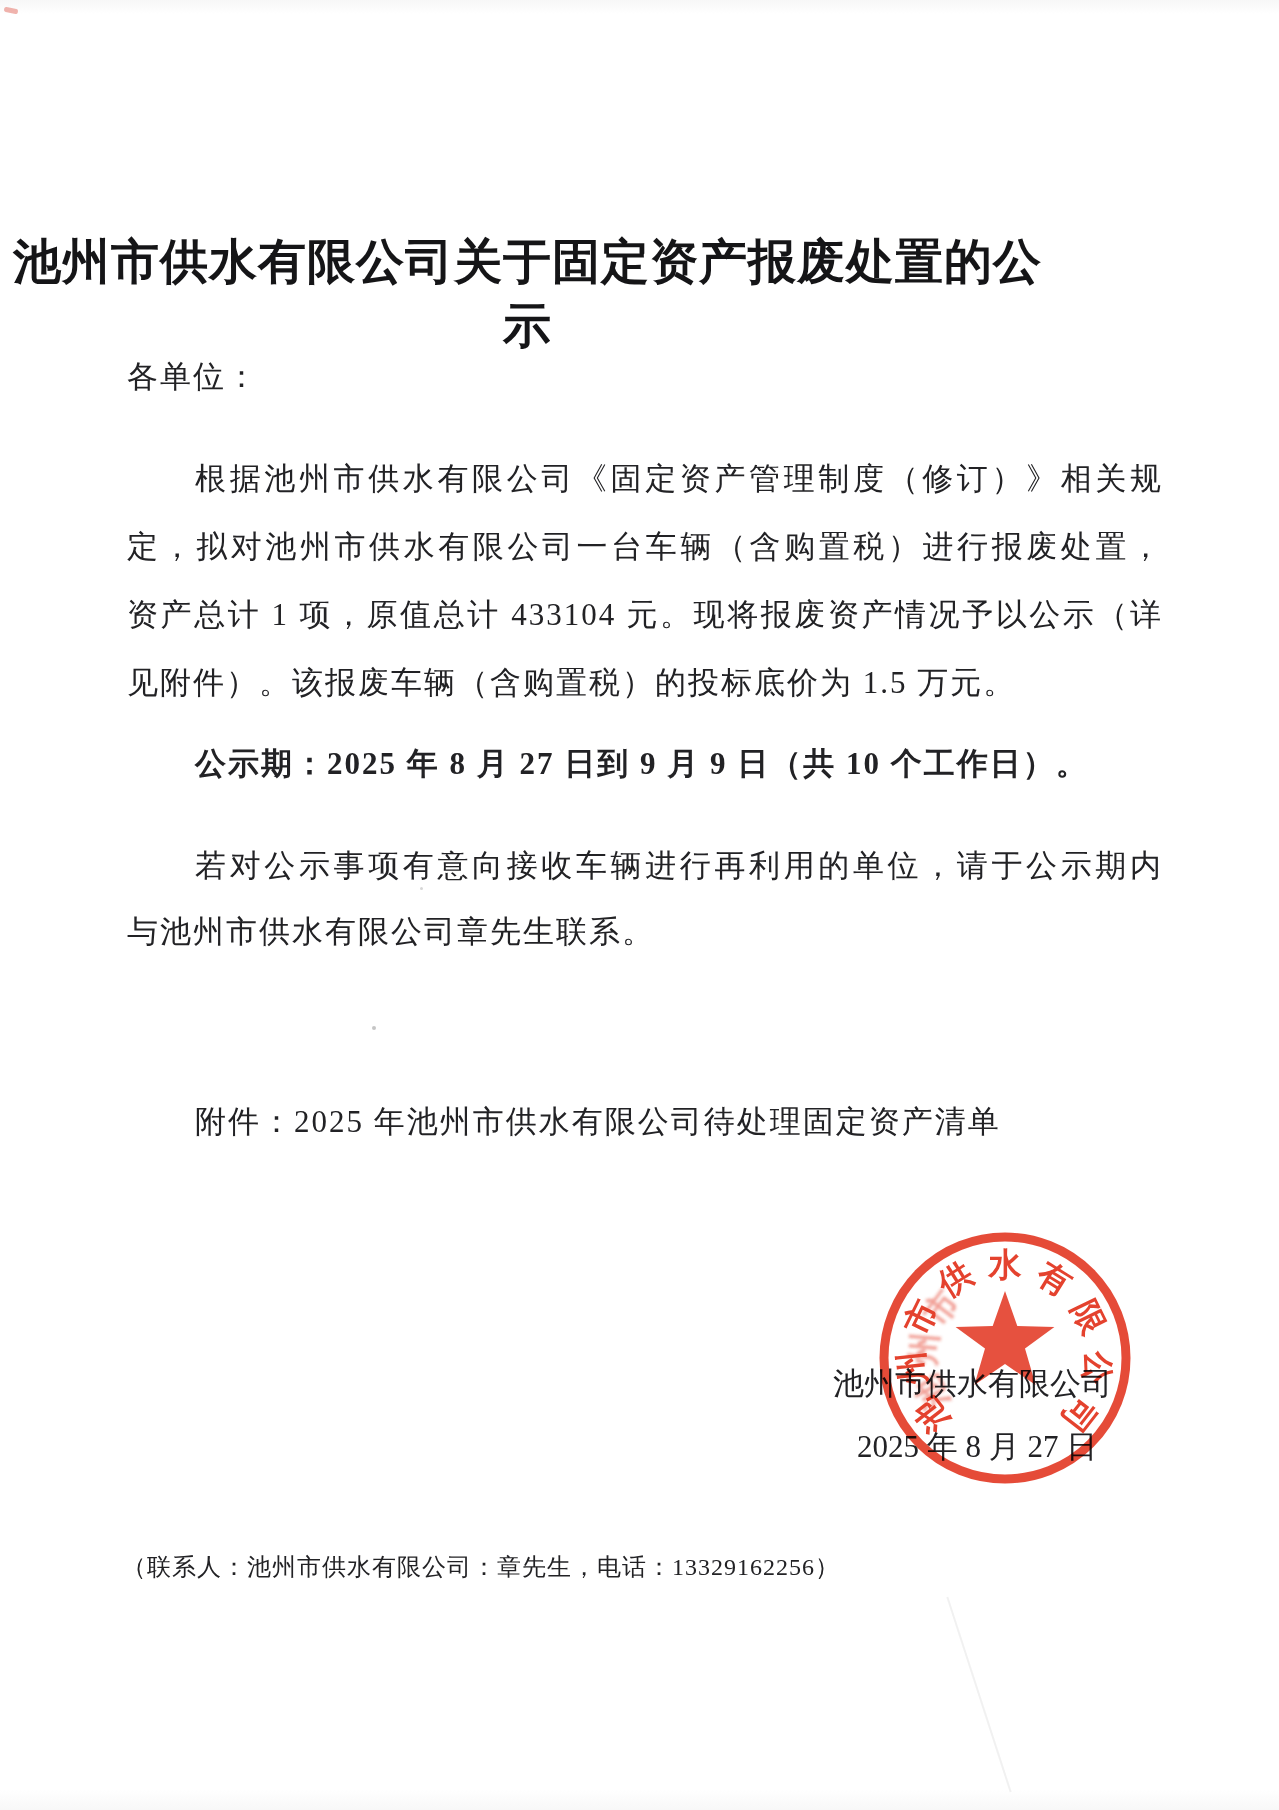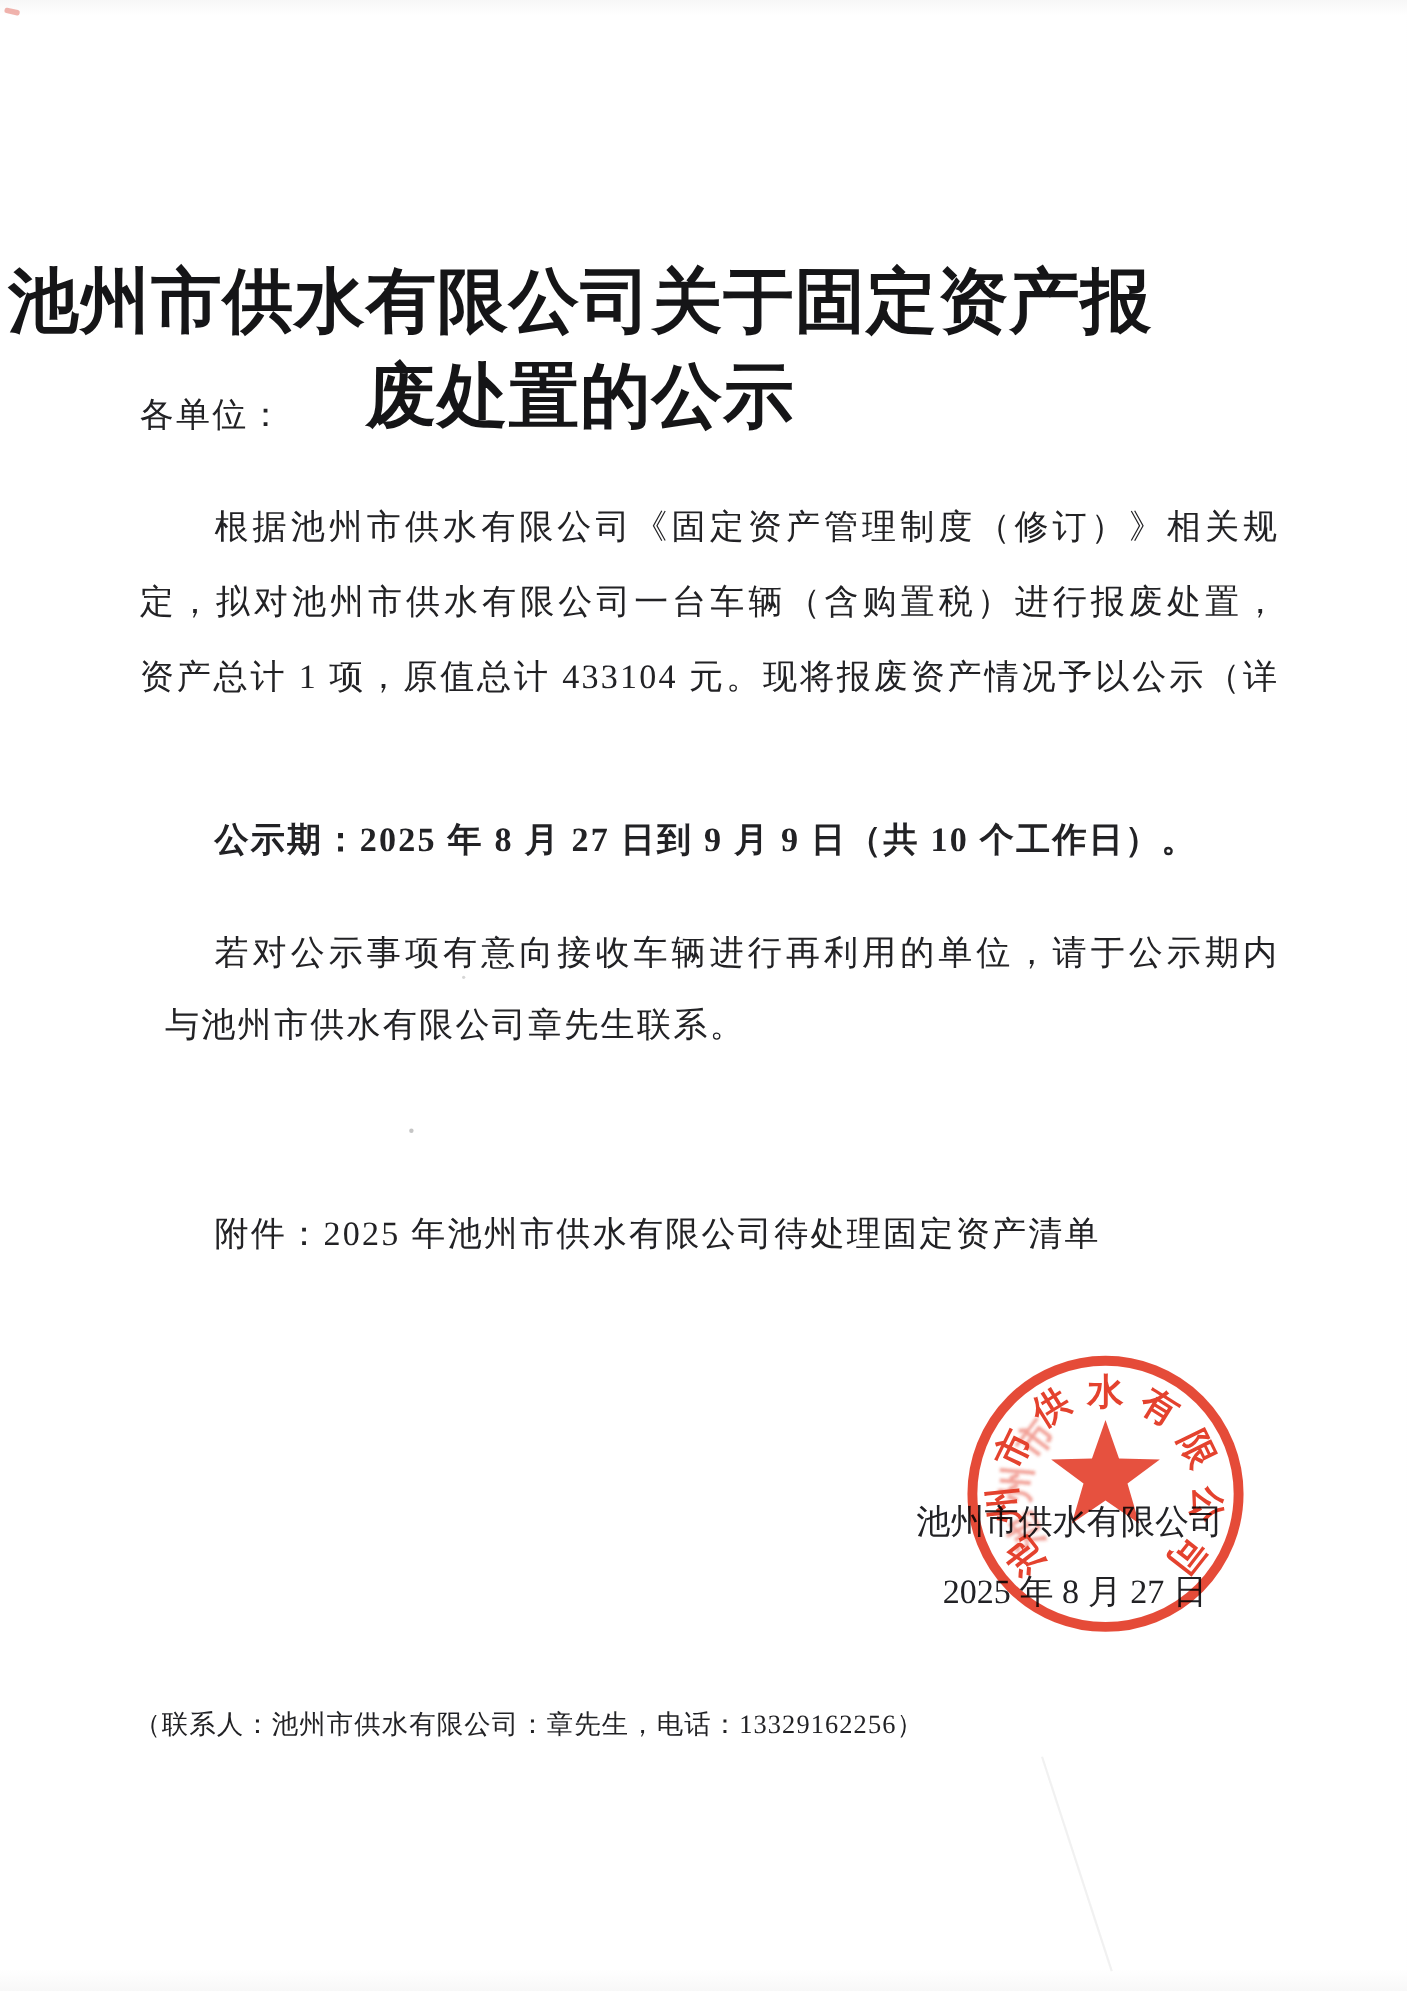--- a/index.html
+++ b/index.html
@@ -21,21 +21,21 @@
     letter-spacing:2px;
     color:#222225;
     white-space:nowrap;
   }
   .title{
     position:absolute;
     left:0;top:230px;width:1055px;
     text-align:center;
     font-family:"Liberation Sans","DejaVu Sans",sans-serif;
     font-weight:900;
-    font-size:64px;
+    font-size:48px;
     letter-spacing:1px;
     color:#151517;
   }
   .just{
     width:1036px;
     white-space:normal;
     text-align:justify;
     text-align-last:justify;
     overflow:hidden;
     max-height:52px;
@@ -74,25 +74,26 @@
 
 <div class="page">
 
   <div class="title">池州市供水有限公司关于固定资产报废处置的公示</div>
 
   <div class="line" style="left:127px;top:356px;">各单位：</div>
 
   <div class="line just indent" style="left:127px;top:458px;">根据池州市供水有限公司《固定资产管理制度（修订）》相关规</div>
   <div class="line just" style="left:127px;top:526px;">定，拟对池州市供水有限公司一台车辆（含购置税）进行报废处置，</div>
   <div class="line just" style="left:127px;top:594px;">资产总计 1 项，原值总计 433104 元。现将报废资产情况予以公示（详</div>
+  <div class="line" style="left:127px;top:662px;">见附件）。该报废车辆（含购置税）的投标底价为 1.5 万元。</div>
 
   <div class="line" style="left:195px;top:743px;font-weight:bold;">公示期：2025 年 8 月 27 日到 9 月 9 日（共 10 个工作日）。</div>
 
   <div class="line just indent" style="left:127px;top:845px;">若对公示事项有意向接收车辆进行再利用的单位，请于公示期内</div>
-  <div class="line" style="left:127px;top:911px;margin-left:23px;">与池州市供水有限公司章先生联系。</div>
+  <div class="line" style="left:127px;top:911px;">与池州市供水有限公司章先生联系。</div>
 
   <div class="line" style="left:195px;top:1101px;">附件：2025 年池州市供水有限公司待处理固定资产清单</div>
 
   <div class="line" style="left:833px;top:1363px;letter-spacing:0px;font-family:Liberation Serif, serif;">池州市供水有限公司</div>
   <div class="line" style="left:857px;top:1426px;letter-spacing:0px;text-align:center;">2025 年 8 月 27 日</div>
 
   <div class="line" style="left:122px;top:1551px;font-size:24px;letter-spacing:1px;">（联系人：池州市供水有限公司：章先生，电话：13329162256）</div>
 
   <svg class="stamp" viewBox="-132 -132 264 264" xmlns="http://www.w3.org/2000/svg">
     <defs>

